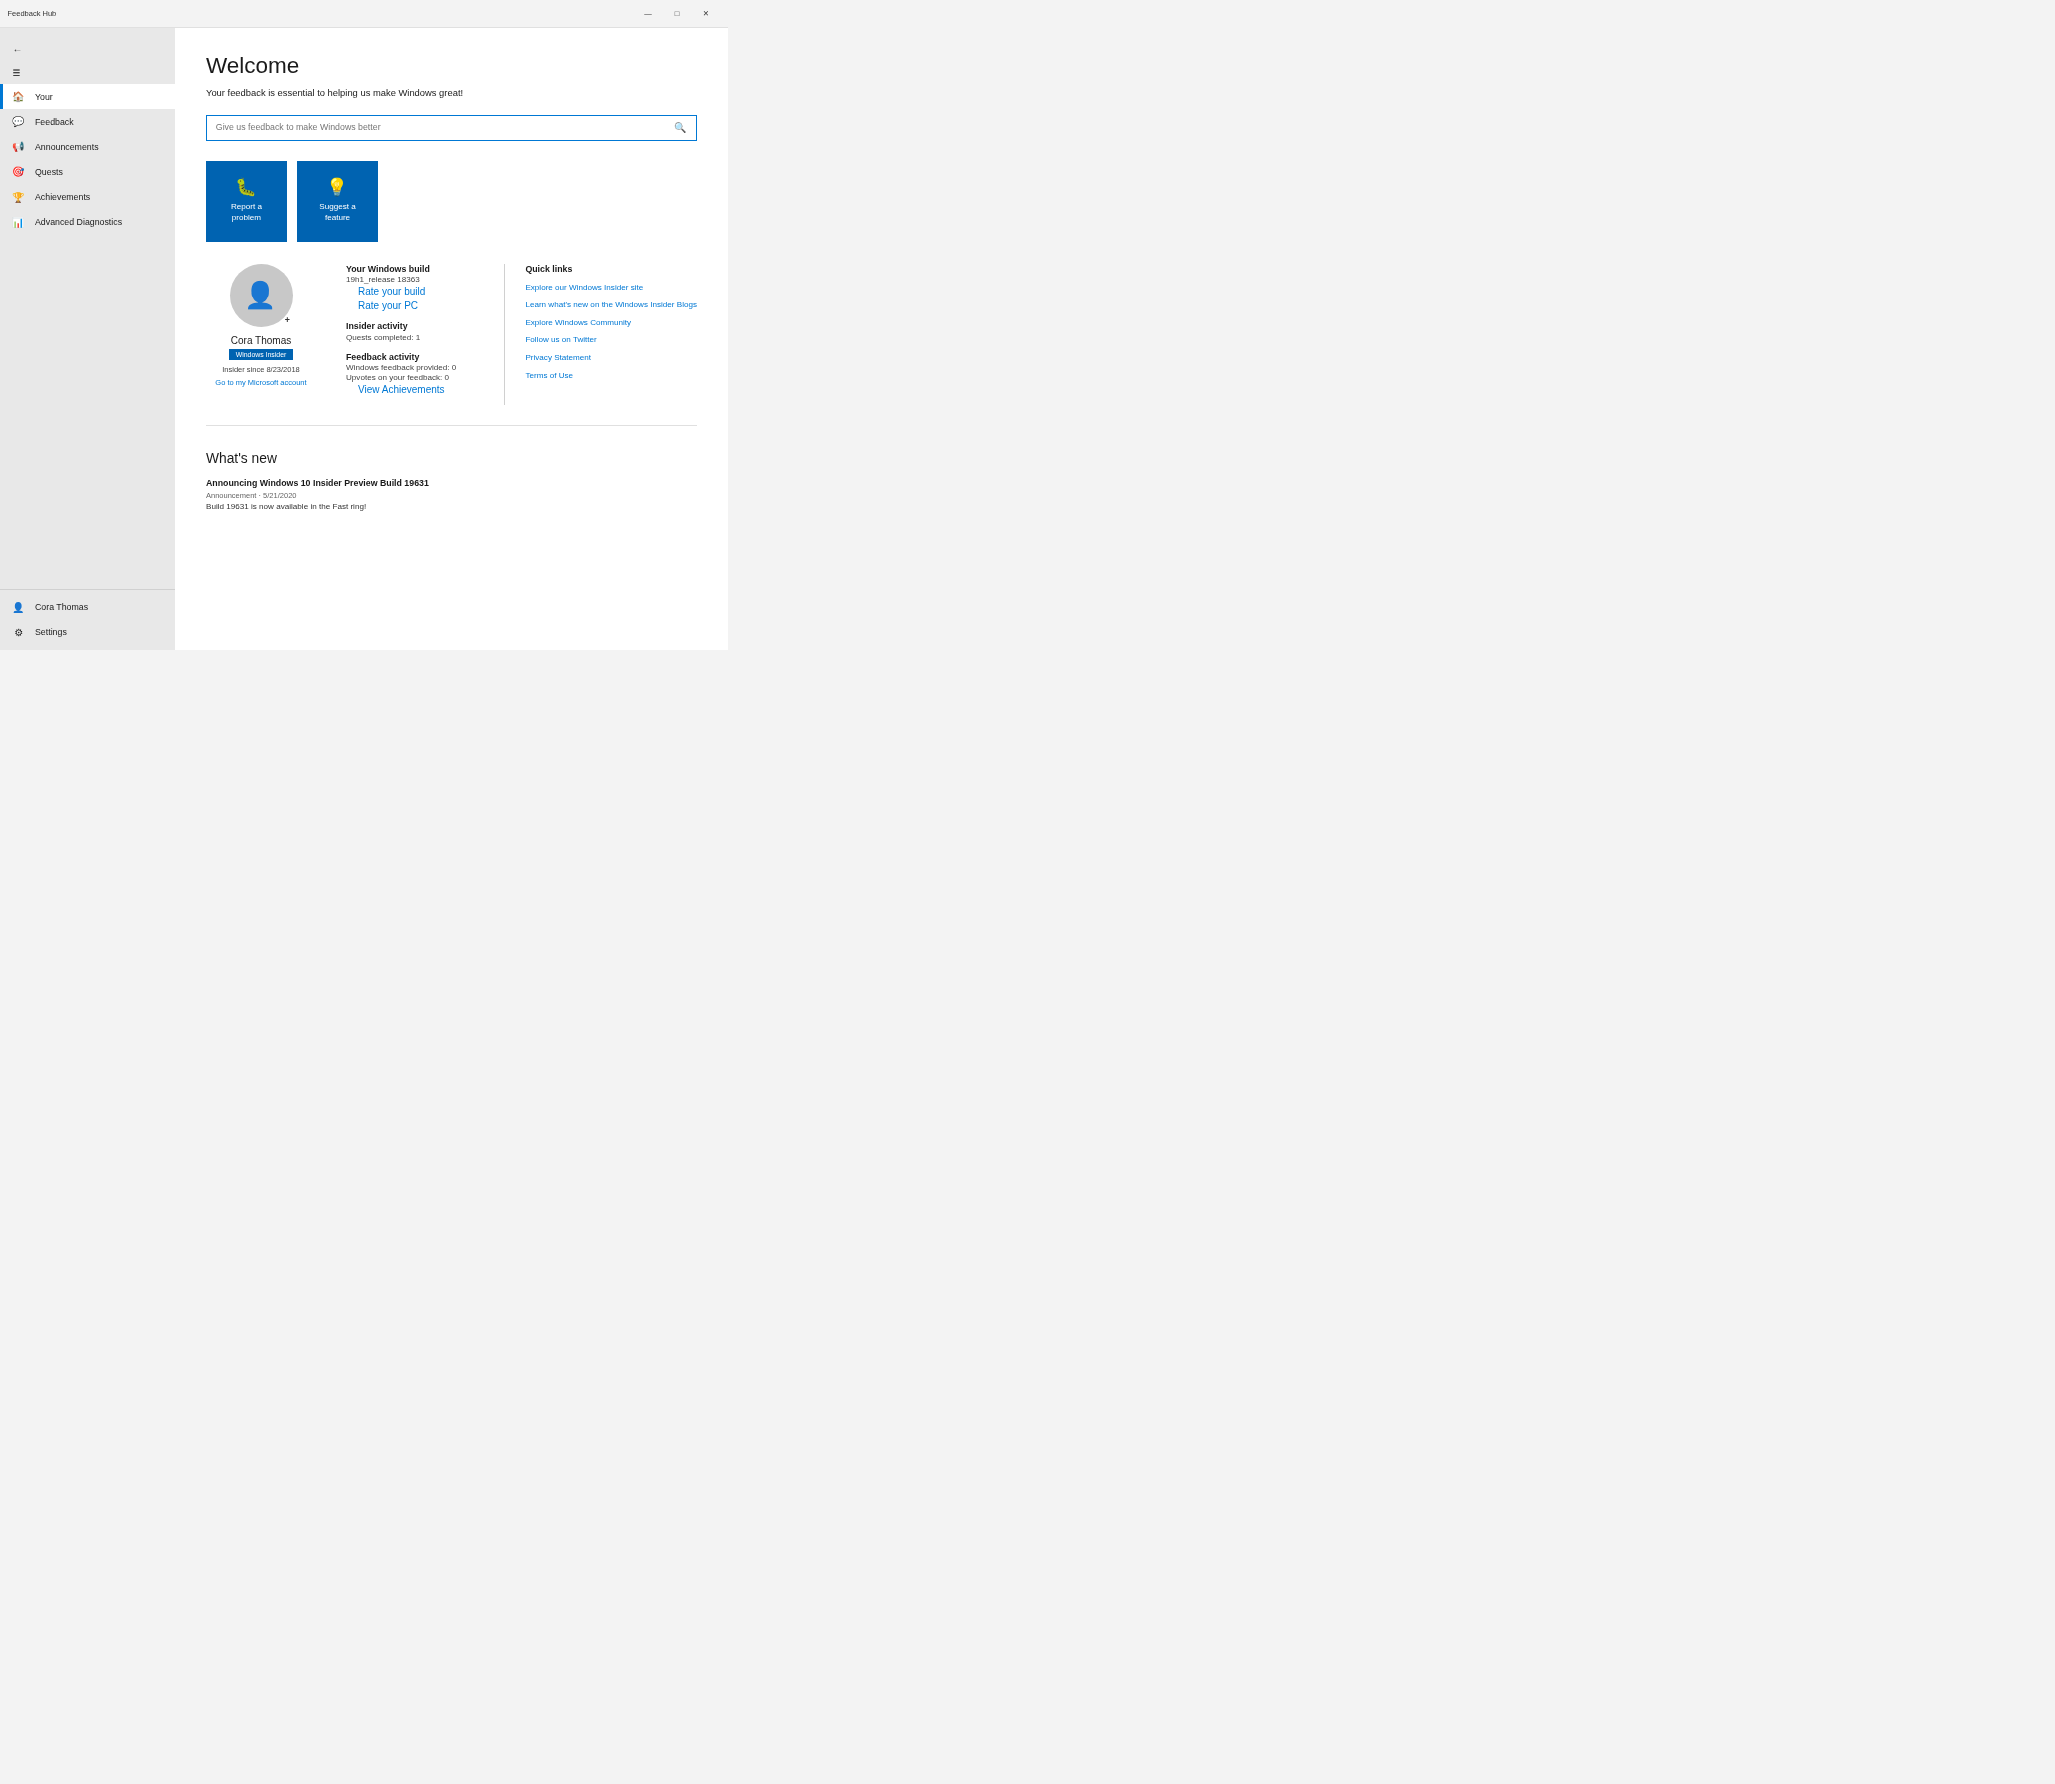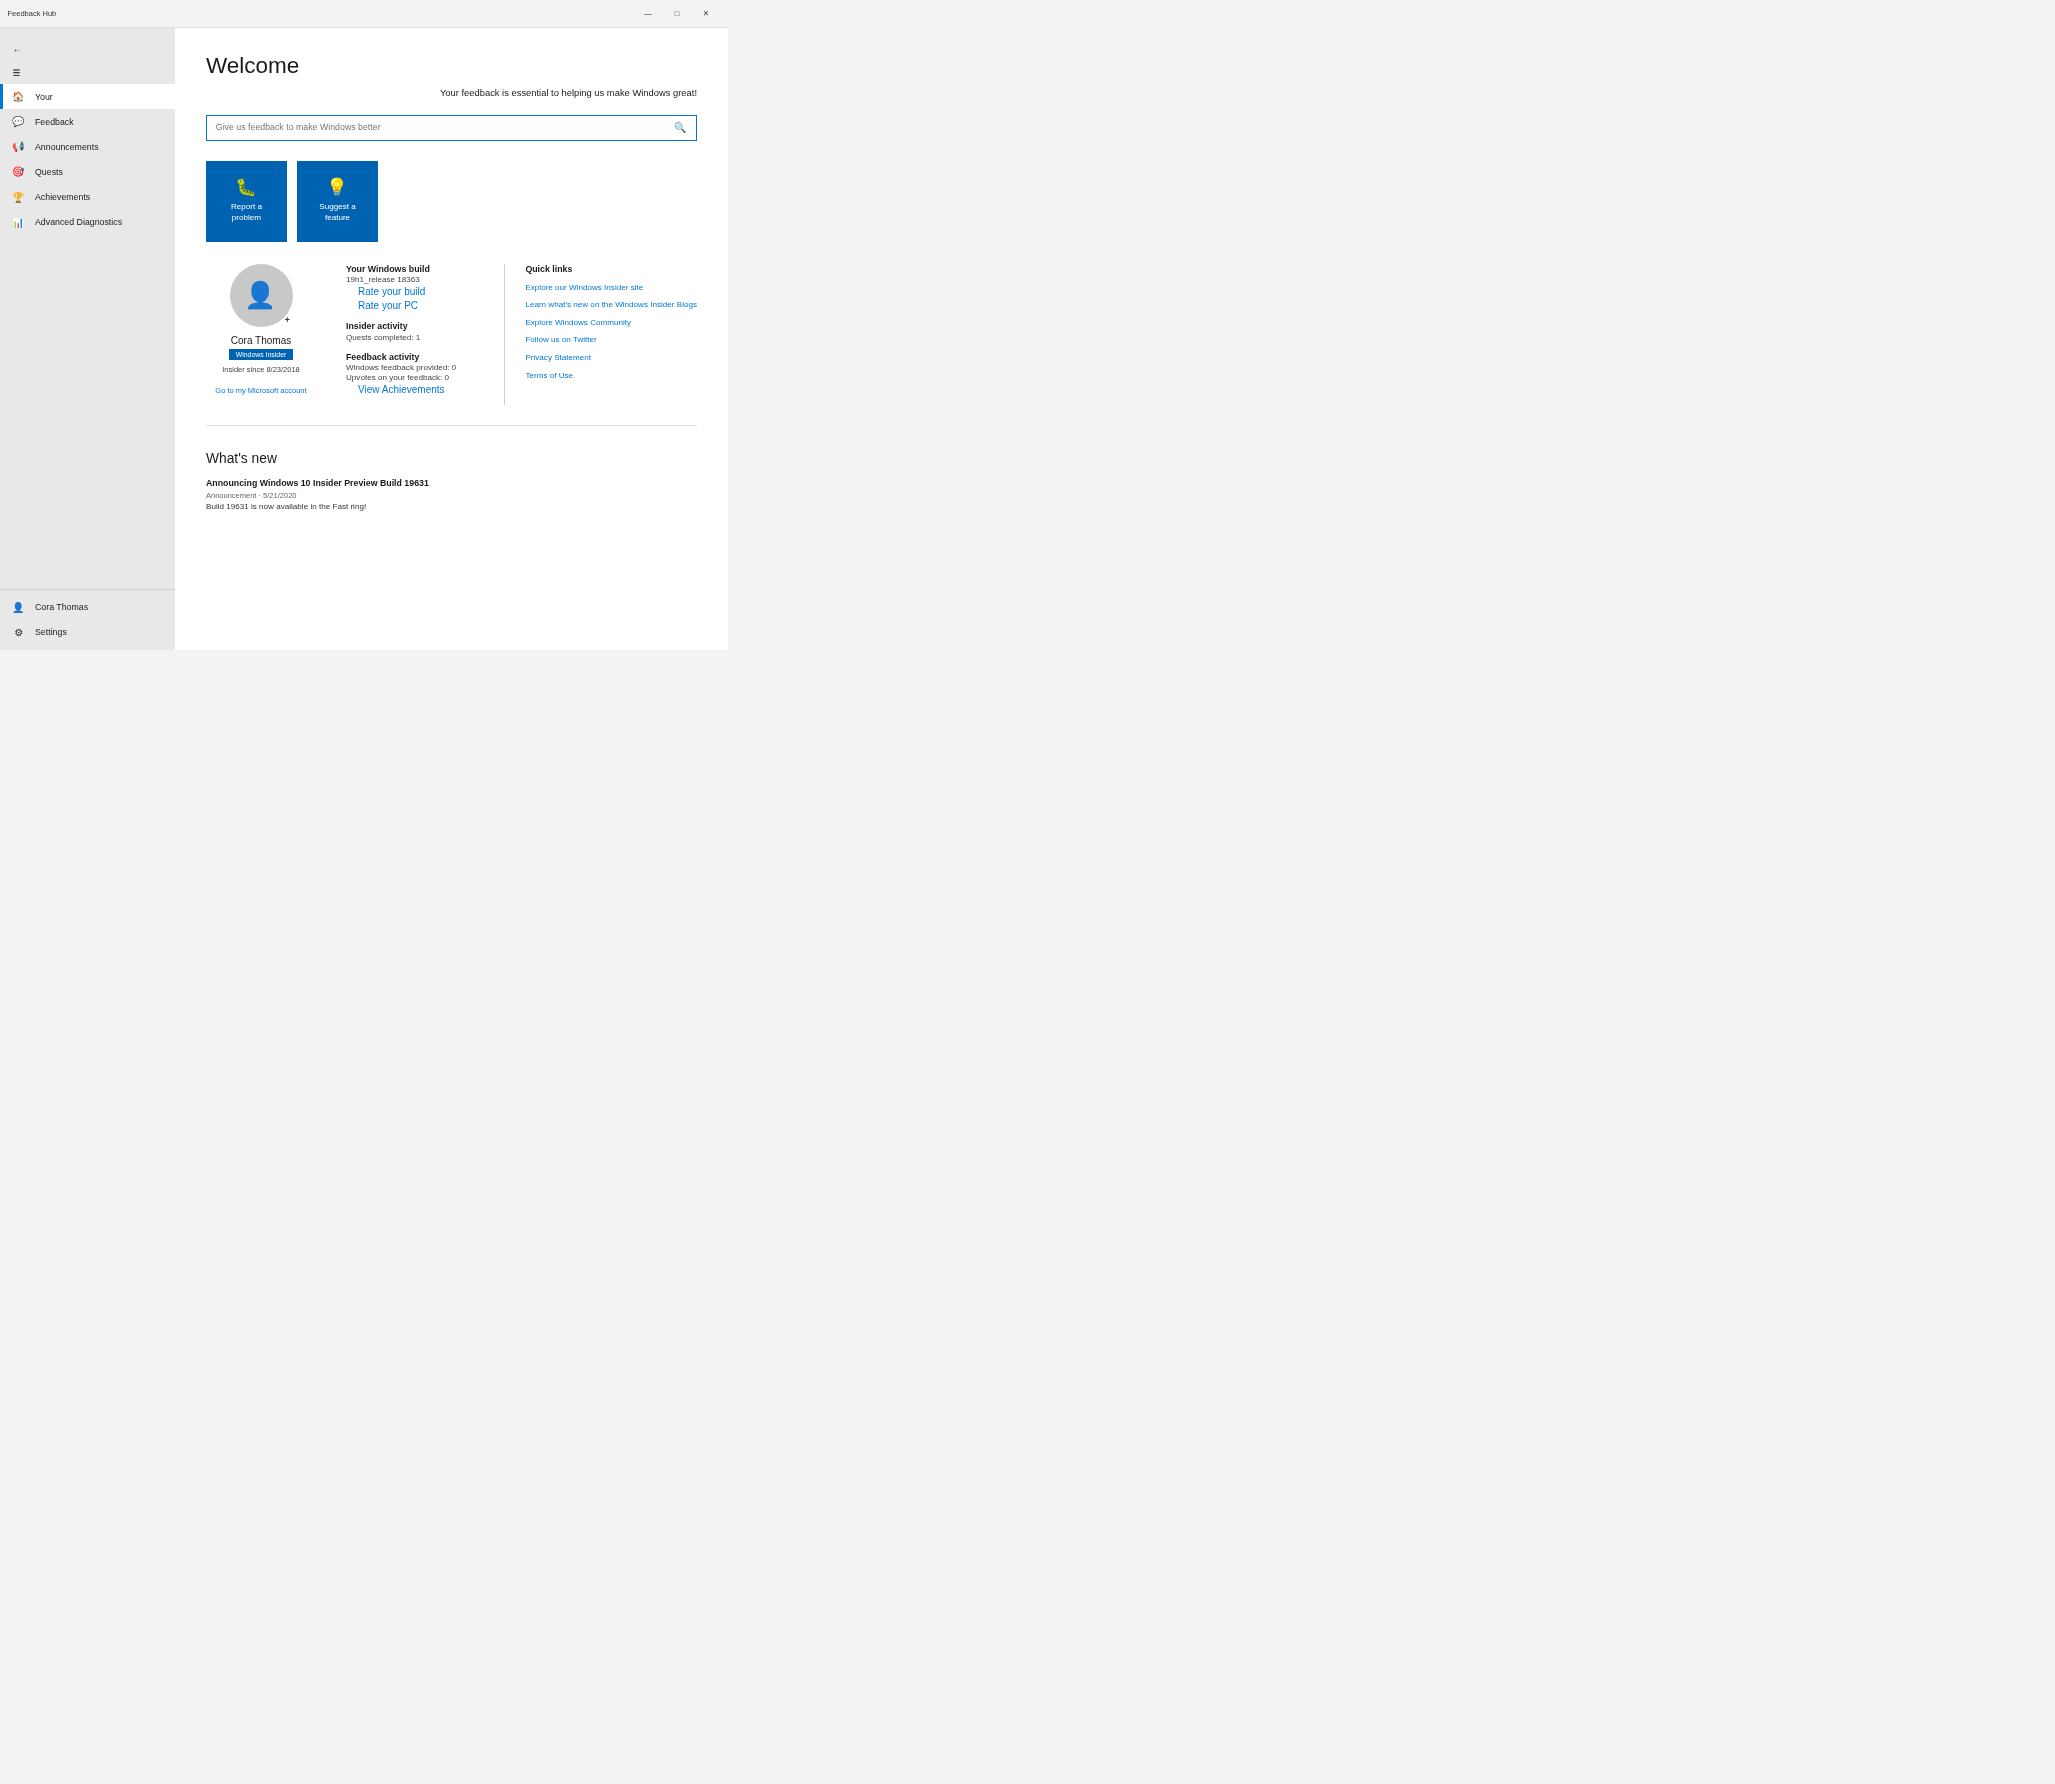--- a/index.html
+++ b/index.html
@@ -142,21 +142,20 @@
     .welcome-title {
       font-size: 22.5px;
       font-weight: 300;
       color: #1a1a1a;
       margin-bottom: 7.5px;
     }
     .welcome-subtitle {
       font-size: 9.4px;
       color: #1a1a1a;
       margin-bottom: 17.5px;
-      text-align: right;
     }
 
     
     .search-bar {
       display: flex;
       align-items: flex-start;
       border: 1.3px solid #0078d4;
       margin-bottom: 20px;
       background: #fff;
     }
@@ -259,21 +258,21 @@
       background: #0063b1;
       color: #fff;
       font-size: 6.9px;
       padding: 1.9px 6.3px;
       margin-bottom: 5px;
       font-weight: 500;
     }
     .user-since {
       font-size: 7.5px;
       color: #444;
-      margin-bottom: 12px;
+      margin-bottom: 4px;
     }
     .user-account-link {
       font-size: 7.5px;
       color: #0078d4;
       cursor: pointer;
       text-decoration: none;
     }
 
     
     .user-stats {

